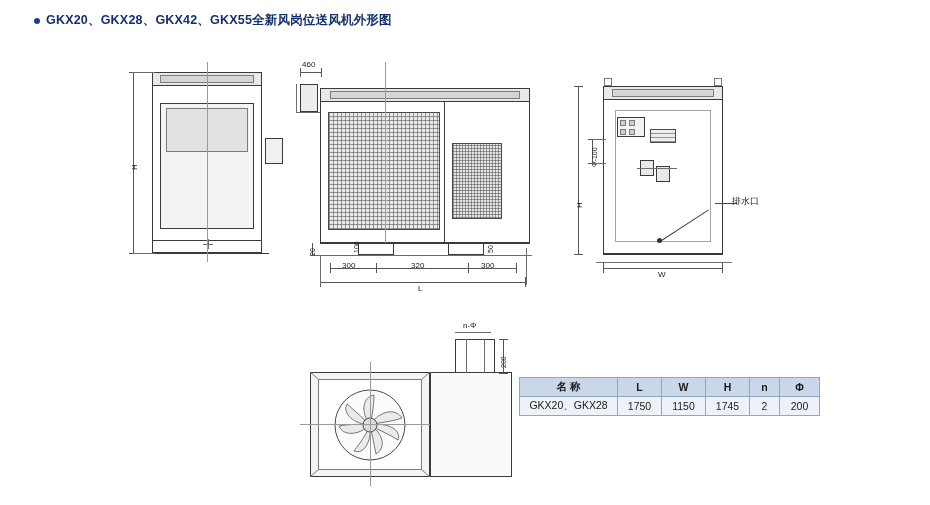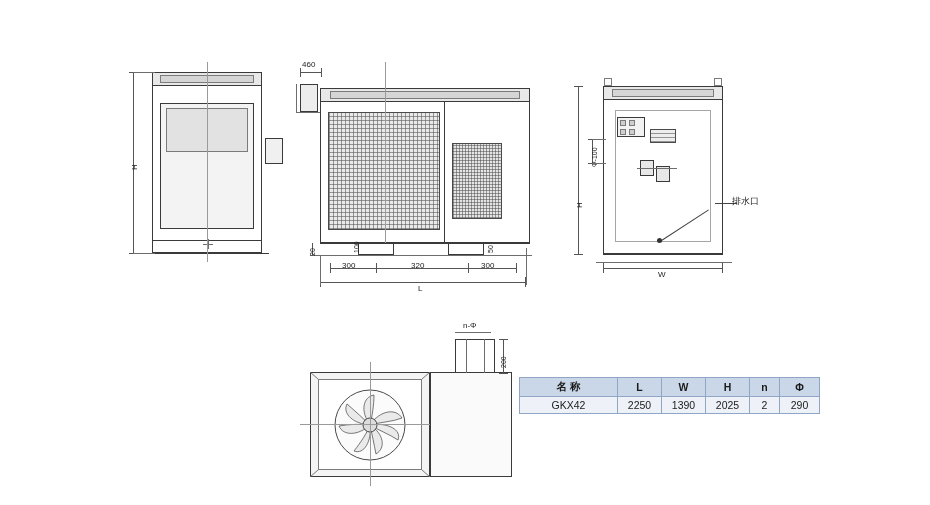--- a/index.html
+++ b/index.html
@@ -145,20 +145,24 @@
   .col-phi  { width: 40px; }
 
   
   .fan-wrap { position: absolute; }
 </style>
 </head>
 <body>
 
 <div class="page">
 
+  <div class="title-row">
+    <span class="title-bullet"></span>
+    <span class="title-text">GKX20、GKX28、GKX42、GKX55全新风岗位送风机外形图</span>
+  </div>
 
   <div>
 
     <div class="box" style="left:152px; top:85px; width:110px; height:168px;"></div>
 
     <div class="box" style="left:152px; top:72px; width:110px; height:14px; background:#e8e8e8;"></div>
     <div class="box-thin" style="left:160px; top:75px; width:94px; height:8px; background:#d5d5d5;"></div>
 
     <div class="box" style="left:160px; top:103px; width:94px; height:126px; background:#f3f3f3;"></div>
     <div class="box-thin" style="left:166px; top:108px; width:82px; height:44px; background:#e2e2e2;"></div>
@@ -337,23 +341,23 @@
         <th class="col-name">名  称</th>
         <th class="col-num">L</th>
         <th class="col-num">W</th>
         <th class="col-num">H</th>
         <th class="col-n">n</th>
         <th class="col-phi">Φ</th>
       </tr>
     </thead>
     <tbody>
       <tr>
-        <td class="col-name">GKX42</td>
-        <td class="col-num">2250</td>
-        <td class="col-num">1390</td>
-        <td class="col-num">2025</td>
+        <td class="col-name">GKX20、GKX28</td>
+        <td class="col-num">1750</td>
+        <td class="col-num">1150</td>
+        <td class="col-num">1745</td>
         <td class="col-n">2</td>
-        <td class="col-phi">290</td>
+        <td class="col-phi">200</td>
       </tr>
     </tbody>
   </table>
 
 </div>
 
 </body></html>

